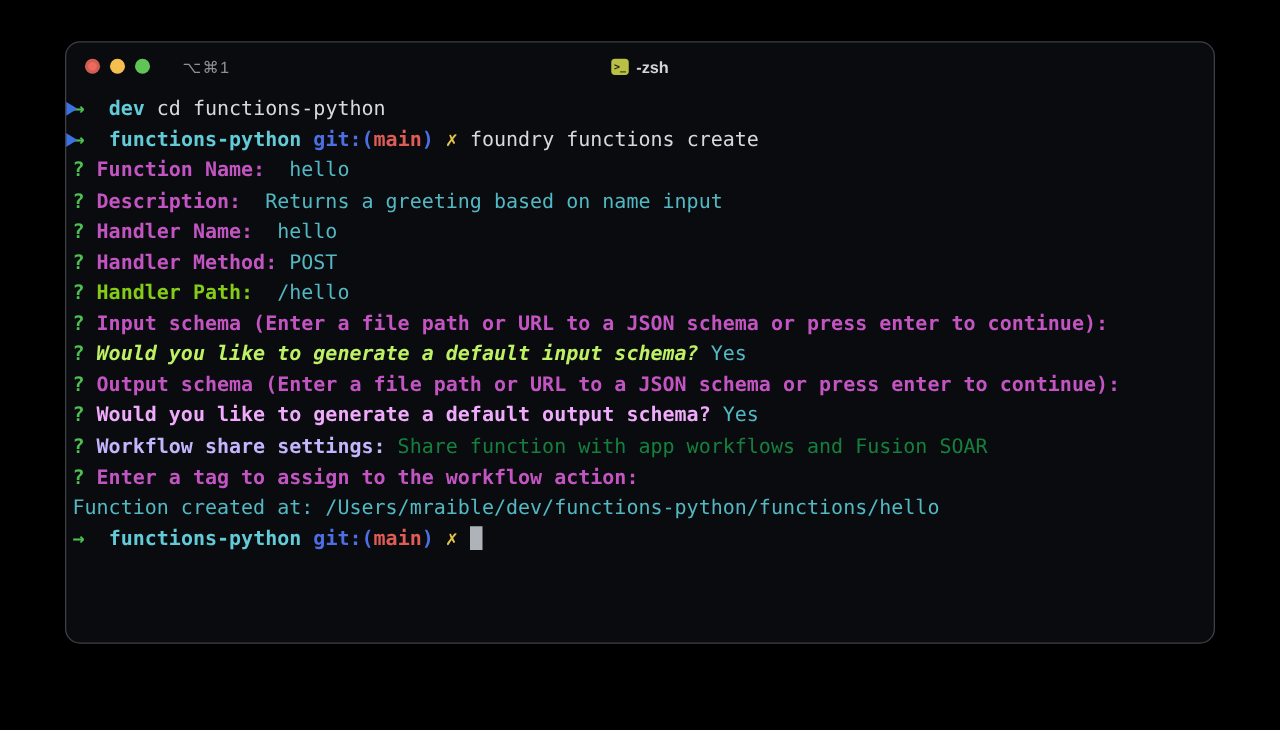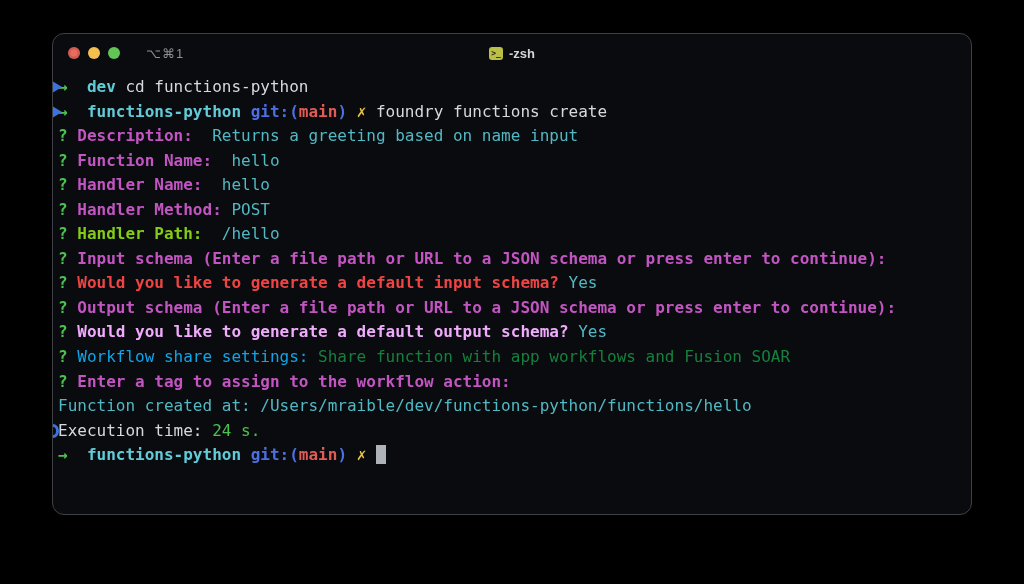--- a/index.html
+++ b/index.html
@@ -36,28 +36,27 @@
     </div>
     <span class="shortcut">⌥⌘1</span>
     <div class="tabtitle">
       <span class="tabicon" id="tab-icon" style="background: rgb(185, 192, 69);">&gt;_</span>
       <span class="tabname">-zsh</span>
     </div>
   </div>
   <div class="content" id="terminal-content">
       <div class="line"><span class="mark-tri" style="border-left-color: rgb(60, 114, 223);"></span><span style="color: rgb(76, 193, 82); font-weight: bold;">→  </span><span style="color: rgb(98, 203, 216); font-weight: bold;">dev</span><span style="color: rgb(214, 217, 222);"> cd functions-python</span></div>
       <div class="line"><span class="mark-tri" style="border-left-color: rgb(60, 114, 223);"></span><span style="color: rgb(76, 193, 82); font-weight: bold;">→  </span><span style="color: rgb(98, 203, 216); font-weight: bold;">functions-python</span><span style="color: rgb(214, 217, 222);"> </span><span style="color: rgb(77, 111, 228); font-weight: bold;">git:(</span><span style="color: rgb(224, 93, 87); font-weight: bold;">main</span><span style="color: rgb(77, 111, 228); font-weight: bold;">)</span><span style="color: rgb(214, 217, 222);"> </span><span style="color: rgb(228, 194, 76); font-weight: bold;">✗</span><span style="color: rgb(214, 217, 222);"> foundry functions create</span></div>
+      <div class="line"><span style="color: rgb(76, 193, 82); font-weight: bold;">? </span><span style="color: rgb(195, 85, 195); font-weight: bold;">Function Name:</span><span style="color: rgb(82, 184, 195);">  hello</span></div>
       <div class="line"><span style="color: rgb(76, 193, 82); font-weight: bold;">? </span><span style="color: rgb(195, 85, 195); font-weight: bold;">Description:</span><span style="color: rgb(82, 184, 195);">  Returns a greeting based on name input</span></div>
-      <div class="line"><span style="color: rgb(76, 193, 82); font-weight: bold;">? </span><span style="color: rgb(195, 85, 195); font-weight: bold;">Function Name:</span><span style="color: rgb(82, 184, 195);">  hello</span></div>
       <div class="line"><span style="color: rgb(76, 193, 82); font-weight: bold;">? </span><span style="color: rgb(195, 85, 195); font-weight: bold;">Handler Name:</span><span style="color: rgb(82, 184, 195);">  hello</span></div>
       <div class="line"><span style="color: rgb(76, 193, 82); font-weight: bold;">? </span><span style="color: rgb(195, 85, 195); font-weight: bold;">Handler Method:</span><span style="color: rgb(82, 184, 195);"> POST</span></div>
       <div class="line"><span style="color: rgb(76, 193, 82); font-weight: bold;">? </span><span style="color: #84cc16; font-weight: bold;">Handler Path:</span><span style="color: rgb(82, 184, 195);">  /hello</span></div>
       <div class="line"><span style="color: rgb(76, 193, 82); font-weight: bold;">? </span><span style="color: rgb(195, 85, 195); font-weight: bold;">Input schema (Enter a file path or URL to a JSON schema or press enter to continue):</span></div>
-      <div class="line"><span style="color: rgb(76, 193, 82); font-weight: bold;">? </span><span style="color: #ef4444; font-weight: bold;">Would you like to generate a default input schema?</span><span style="color: rgb(82, 184, 195);"> Yes</span></div>
+      <div class="line"><span style="color: rgb(76, 193, 82); font-weight: bold;">? </span><span style="color: #bef264; font-weight: bold; font-style: italic;">Would you like to generate a default input schema?</span><span style="color: rgb(82, 184, 195);"> Yes</span></div>
       <div class="line"><span style="color: rgb(76, 193, 82); font-weight: bold;">? </span><span style="color: rgb(195, 85, 195); font-weight: bold; margin-top: 22px;">Output schema (Enter a file path or URL to a JSON schema or press enter to continue):</span></div>
       <div class="line"><span style="color: rgb(76, 193, 82); font-weight: bold;">? </span><span style="color: #f0abfc; font-weight: bold;">Would you like to generate a default output schema?</span><span style="color: rgb(82, 184, 195);"> Yes</span></div>
-      <div class="line"><span style="color: rgb(76, 193, 82); font-weight: bold;">? </span><span style="color: #0ea5e9; font-weight: normal;">Workflow share settings:</span><span style="color: #15803d;"> Share function with app workflows and Fusion SOAR</span></div>
+      <div class="line"><span style="color: rgb(76, 193, 82); font-weight: bold;">? </span><span style="color: #c4b5fd; font-weight: bold;">Workflow share settings:</span><span style="color: #15803d;"> Share function with app workflows and Fusion SOAR</span></div>
       <div class="line"><span style="color: rgb(76, 193, 82); font-weight: bold;">? </span><span style="color: rgb(195, 85, 195); font-weight: bold;">Enter a tag to assign to the workflow action:</span></div>
       <div class="line"><span style="color: rgb(82, 184, 195);">Function created at: /Users/mraible/dev/functions-python/functions/hello</span></div>
-      <div class="line"><span class="mark-arc" style="border-color: rgb(60, 114, 223);"></span><span style="color: rgb(214, 217, 222);">Execution time: </span><span style="color: rgb(76, 193, 82);">24 s.</span></div>
       <div class="line"><span style="color: rgb(76, 193, 82); font-weight: bold;">→  </span><span style="color: rgb(98, 203, 216); font-weight: bold;">functions-python</span><span style="color: rgb(214, 217, 222);"> </span><span style="color: rgb(77, 111, 228); font-weight: bold;">git:(</span><span style="color: rgb(224, 93, 87); font-weight: bold;">main</span><span style="color: rgb(77, 111, 228); font-weight: bold;">)</span><span style="color: rgb(214, 217, 222);"> </span><span style="color: rgb(228, 194, 76); font-weight: bold;">✗</span><span style="color: rgb(214, 217, 222);"> </span><span class="cursor" style="background: rgb(174, 179, 185);"></span></div>
     </div>
 </div>
 
 </body></html>

